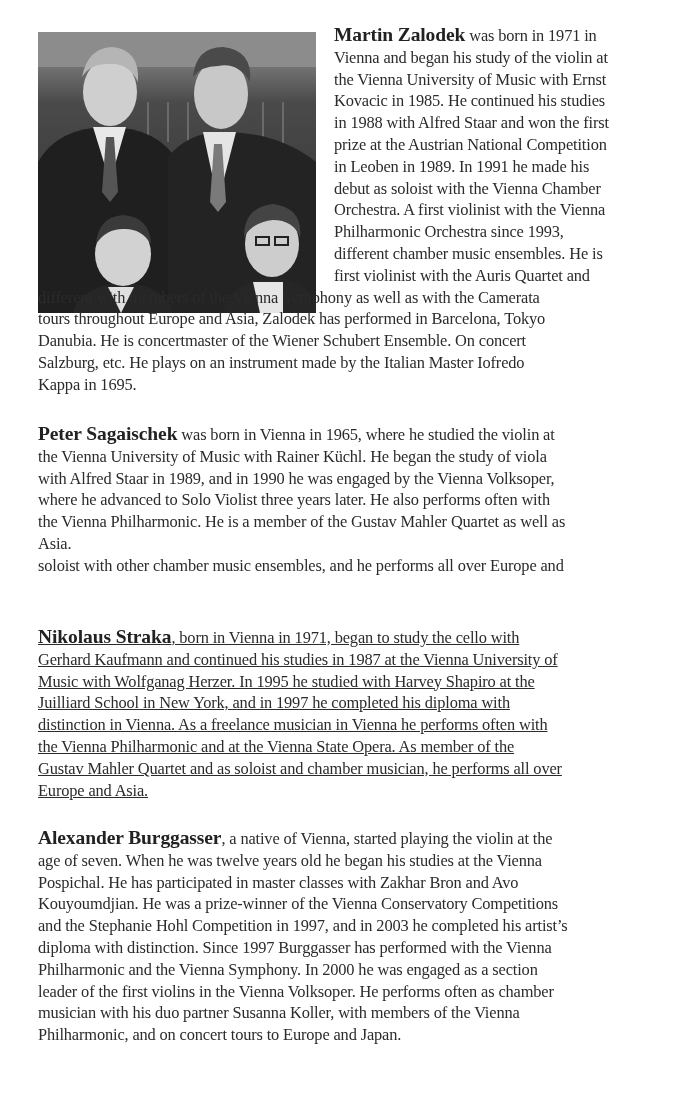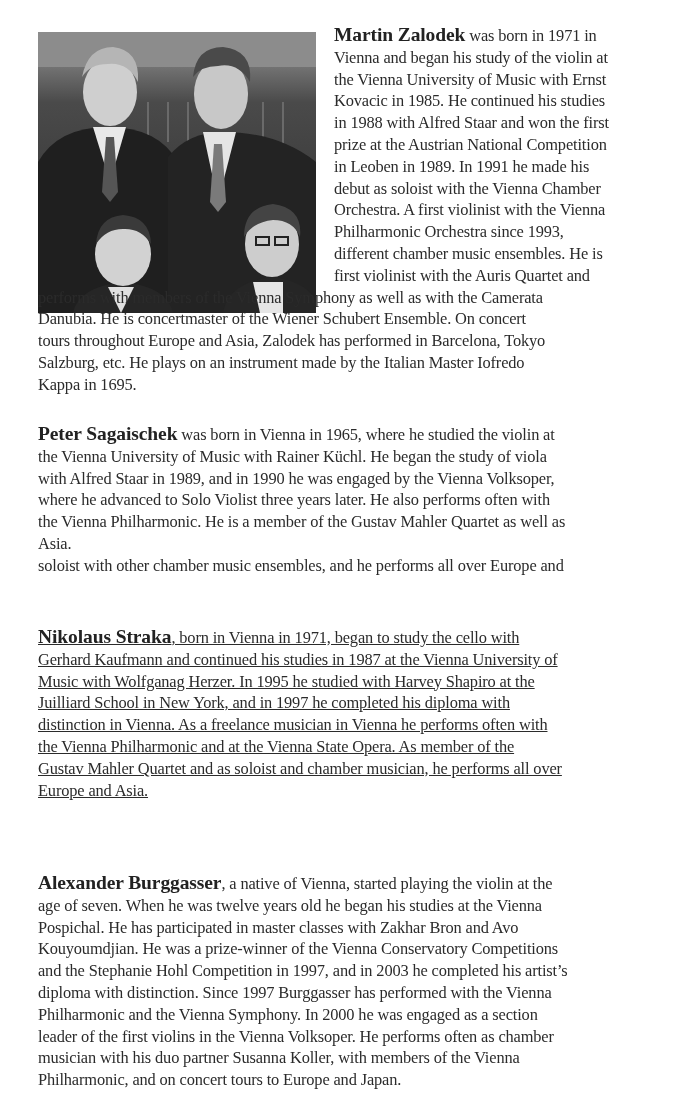--- a/index.html
+++ b/index.html
@@ -19,21 +19,21 @@
     position: absolute; left: 38px; width: 640px;
     font-size: 16.4px; line-height: 21.8px;
     letter-spacing: -0.15px;
   }
   .bio .name { font-weight: bold; font-size: 19.5px; color: #222; letter-spacing: -0.1px; }
   .line { white-space: nowrap; display: block; }
   .indent { padding-left: 296px; }
   #bio1 { top: 24px; }
   #bio2 { top: 423px; }
   #bio3 { top: 626px; text-decoration: underline; }
-  #bio4 { top: 872px; }
+  #bio4 { top: 827px; }
 </style>
 </head>
 <body>
 
 <div class="page">
 
   <div class="photo">
     <svg viewBox="0 0 278 281">
       <defs>
         <linearGradient id="bg" x1="0" y1="0" x2="0" y2="1">
@@ -85,23 +85,23 @@
     <span class="line indent">the Vienna University of Music with Ernst</span>
     <span class="line indent">Kovacic in 1985. He continued his studies</span>
     <span class="line indent">in 1988 with Alfred Staar and won the first</span>
     <span class="line indent">prize at the Austrian National Competition</span>
     <span class="line indent">in Leoben in 1989. In 1991 he made his</span>
     <span class="line indent">debut as soloist with the Vienna Chamber</span>
     <span class="line indent">Orchestra. A first violinist with the Vienna</span>
     <span class="line indent">Philharmonic Orchestra since 1993,</span>
     <span class="line indent">different chamber music ensembles. He is</span>
     <span class="line indent">first violinist with the Auris Quartet and</span>
-    <span class="line">performs with members of the Vienna Symphony as well as with the Camerata</span>
+    <span class="line">different with members of the Vienna Symphony as well as with the Camerata</span>
+    <span class="line">tours throughout Europe and Asia, Zalodek has performed in Barcelona, Tokyo</span>
     <span class="line">Danubia. He is concertmaster of the Wiener Schubert Ensemble. On concert</span>
-    <span class="line">tours throughout Europe and Asia, Zalodek has performed in Barcelona, Tokyo</span>
     <span class="line">Salzburg, etc. He plays on an instrument made by the Italian Master Iofredo</span>
     <span class="line">Kappa in 1695.</span>
   </div>
 
   <div class="bio" id="bio2">
     <span class="line"><span class="name">Peter Sagaischek</span><span> was born in Vienna in 1965, where he studied the violin at</span></span>
     <span class="line">the Vienna University of Music with Rainer Küchl. He began the study of viola</span>
     <span class="line">with Alfred Staar in 1989, and in 1990 he was engaged by the Vienna Volksoper,</span>
     <span class="line">where he advanced to Solo Violist three years later. He also performs often with</span>
     <span class="line">the Vienna Philharmonic. He is a member of the Gustav Mahler Quartet as well as</span>

